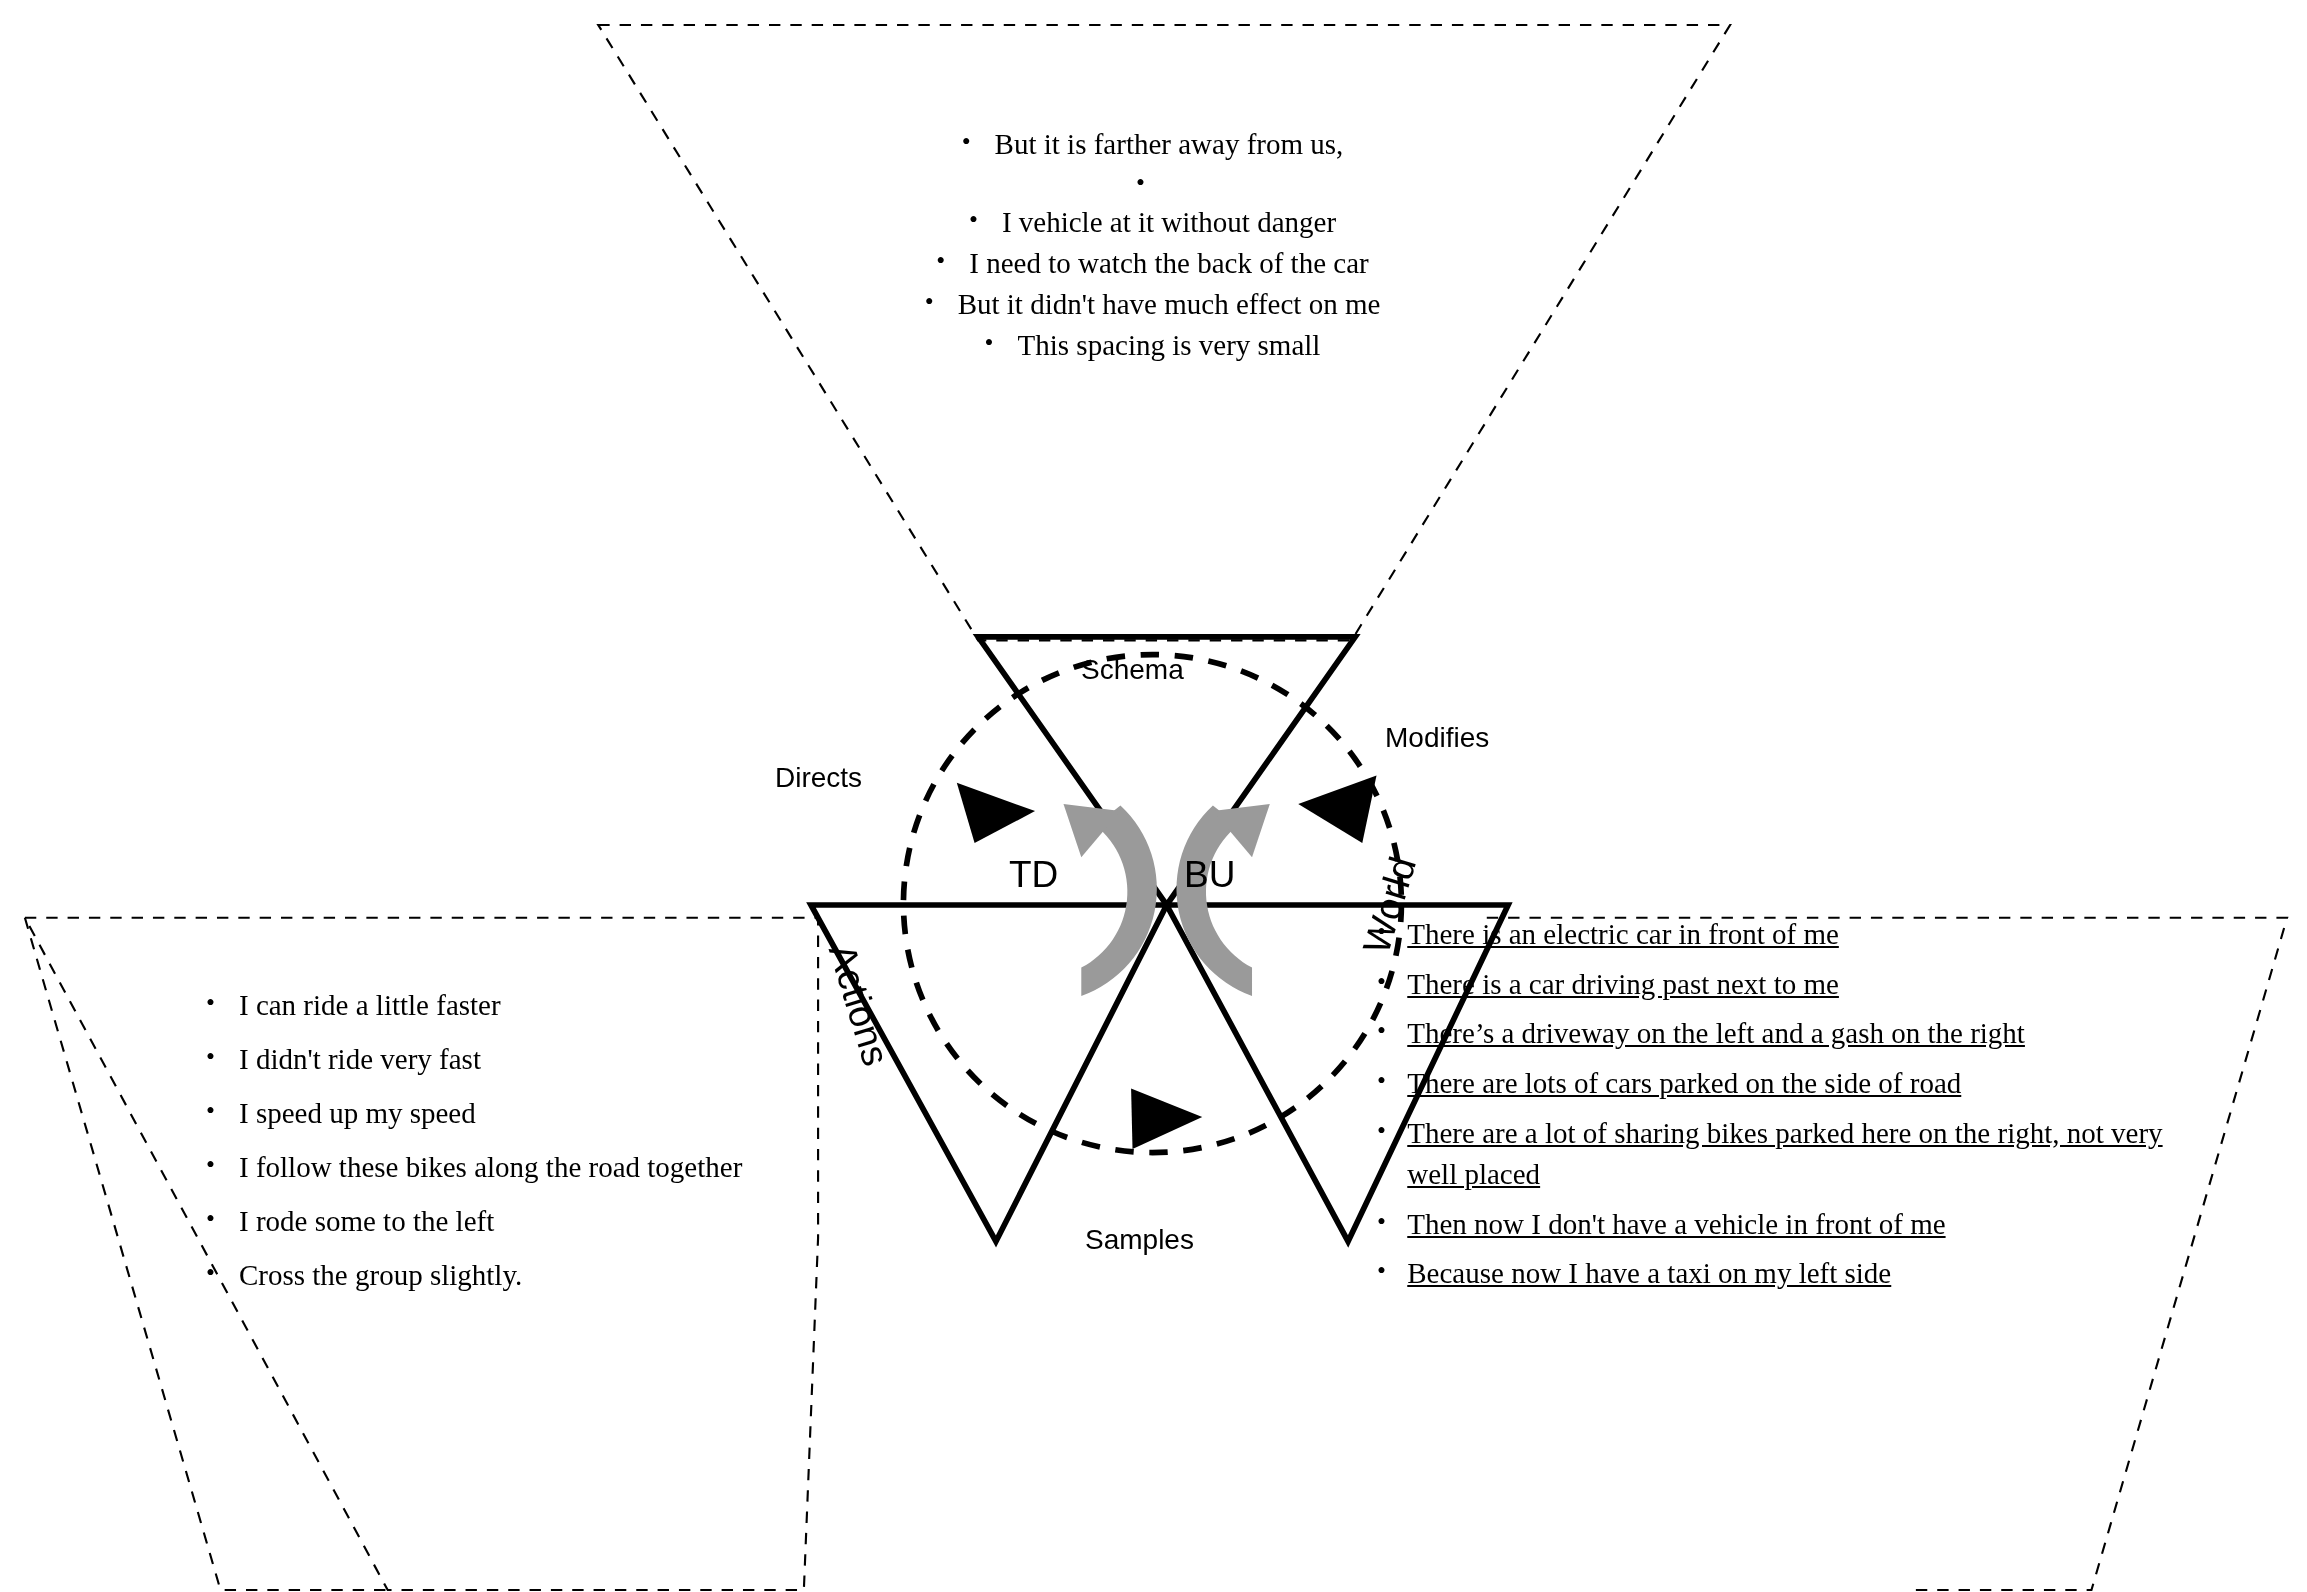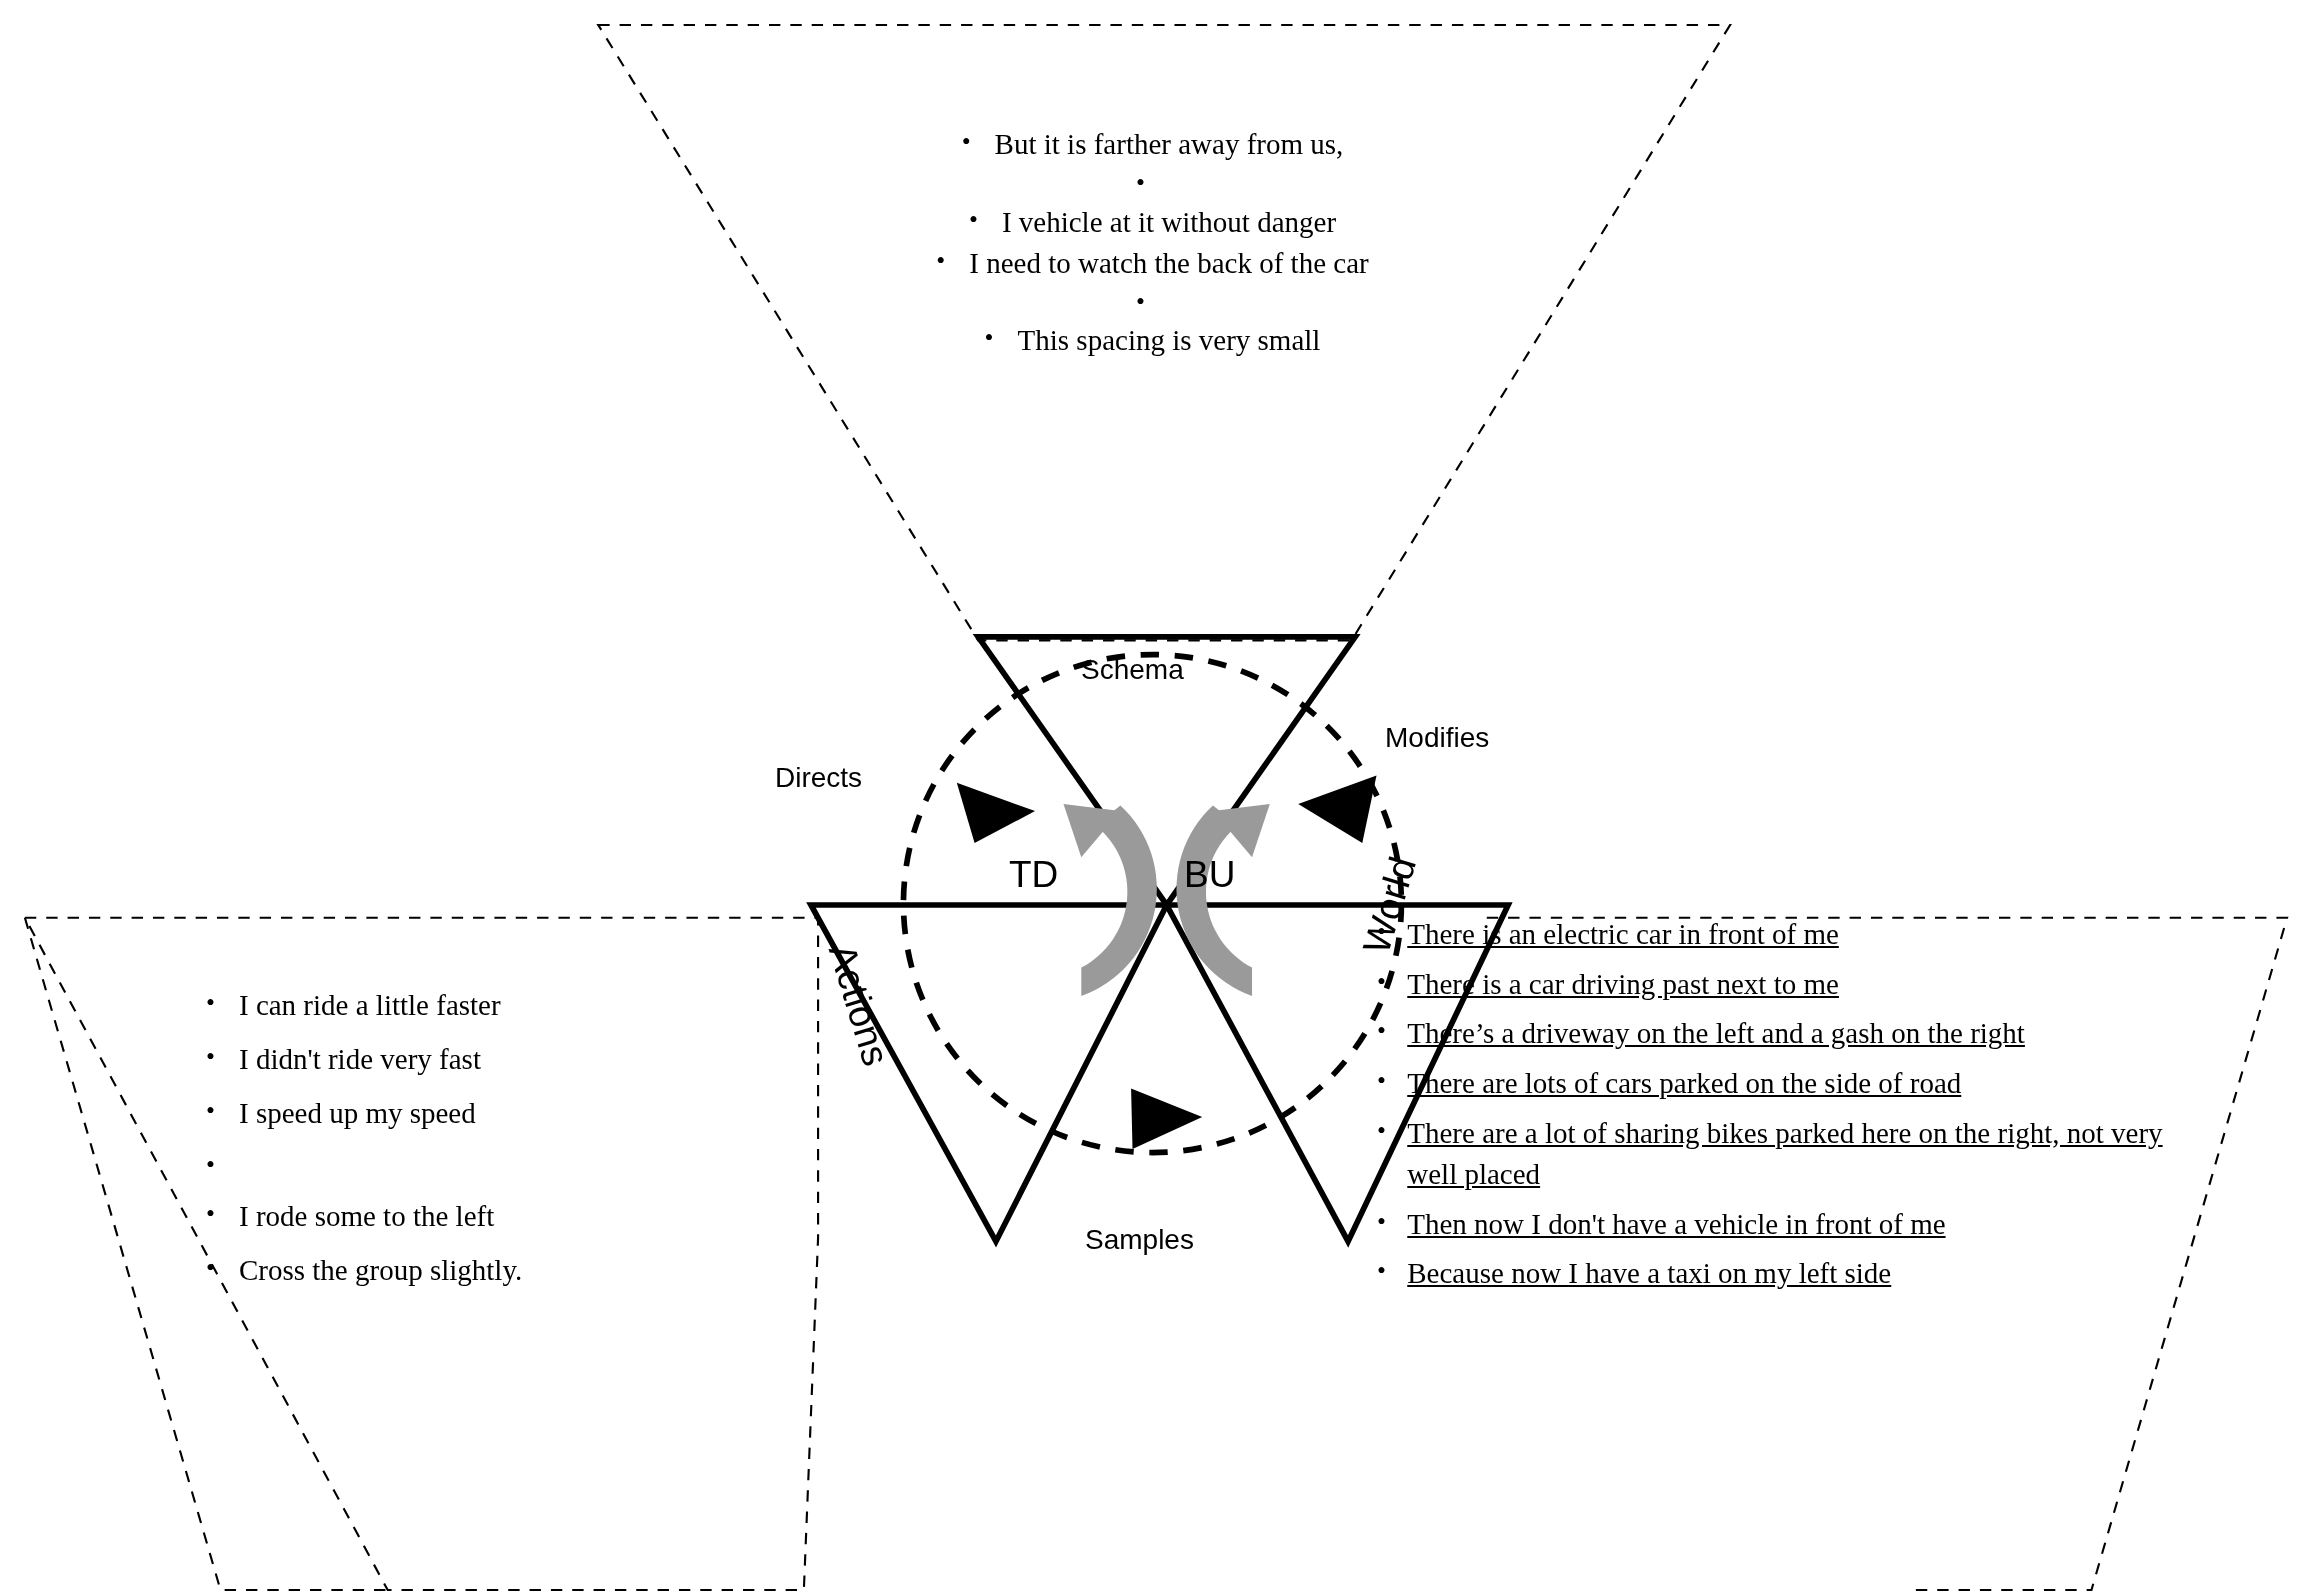--- a/index.html
+++ b/index.html
@@ -175,20 +175,21 @@
     <div class="bullet-row">
       <span class="bullet">•</span>
       <span class="btxt">I vehicle at it without danger</span>
     </div>
     <div class="bullet-row">
       <span class="bullet">•</span>
       <span class="btxt">I need to watch the back of the car</span>
     </div>
     <div class="bullet-row">
       <span class="bullet">•</span>
+      <span class="btxt">But it didn't have much effect on me</span>
     </div>
     <div class="bullet-row">
       <span class="bullet">•</span>
       <span class="btxt">This spacing is very small</span>
     </div>
   </div>
 
   <div class="callout-text" id="actions-callout">
     <div class="bullet-row">
       <span class="bullet">•</span>
@@ -197,20 +198,21 @@
     <div class="bullet-row">
       <span class="bullet">•</span>
       <span class="btxt">I didn't ride very fast</span>
     </div>
     <div class="bullet-row">
       <span class="bullet">•</span>
       <span class="btxt">I speed up my speed</span>
     </div>
     <div class="bullet-row">
       <span class="bullet">•</span>
+      <span class="btxt">I follow these bikes along the road together</span>
     </div>
     <div class="bullet-row">
       <span class="bullet">•</span>
       <span class="btxt">I rode some to the left</span>
     </div>
     <div class="bullet-row">
       <span class="bullet">•</span>
       <span class="btxt">Cross the group slightly.</span>
     </div>
   </div>

